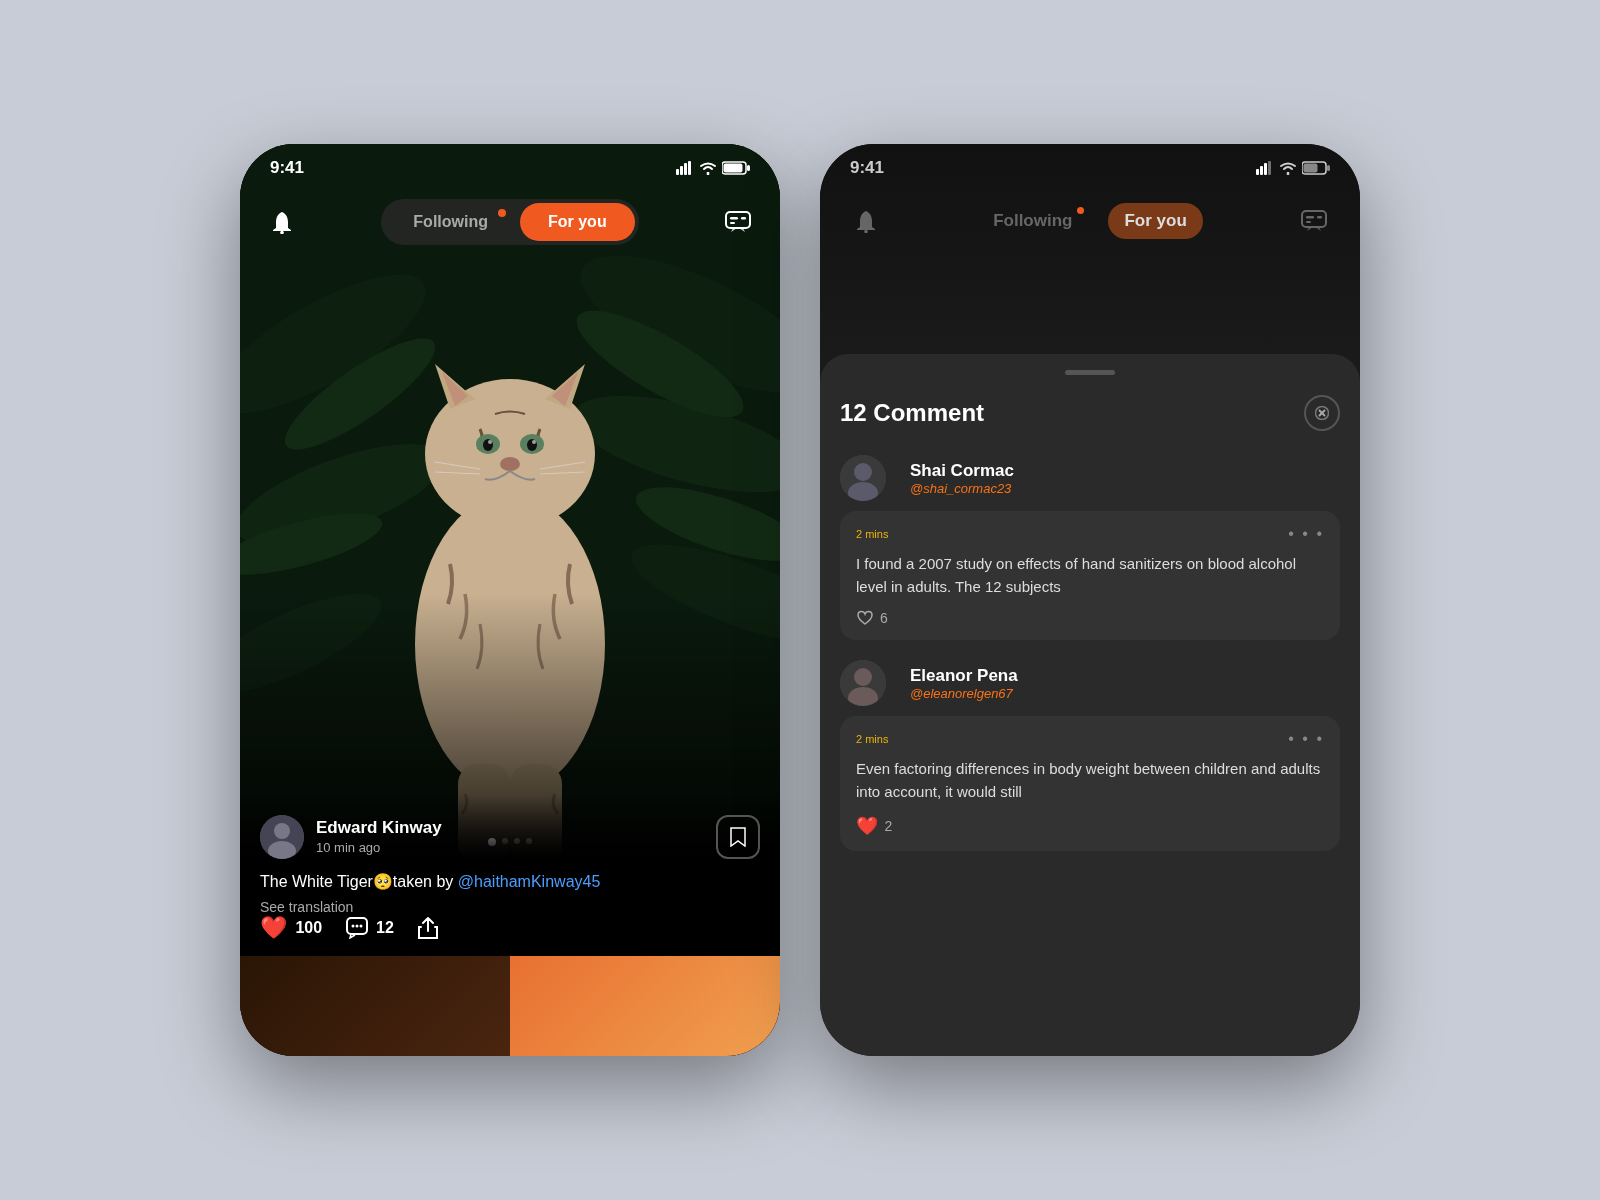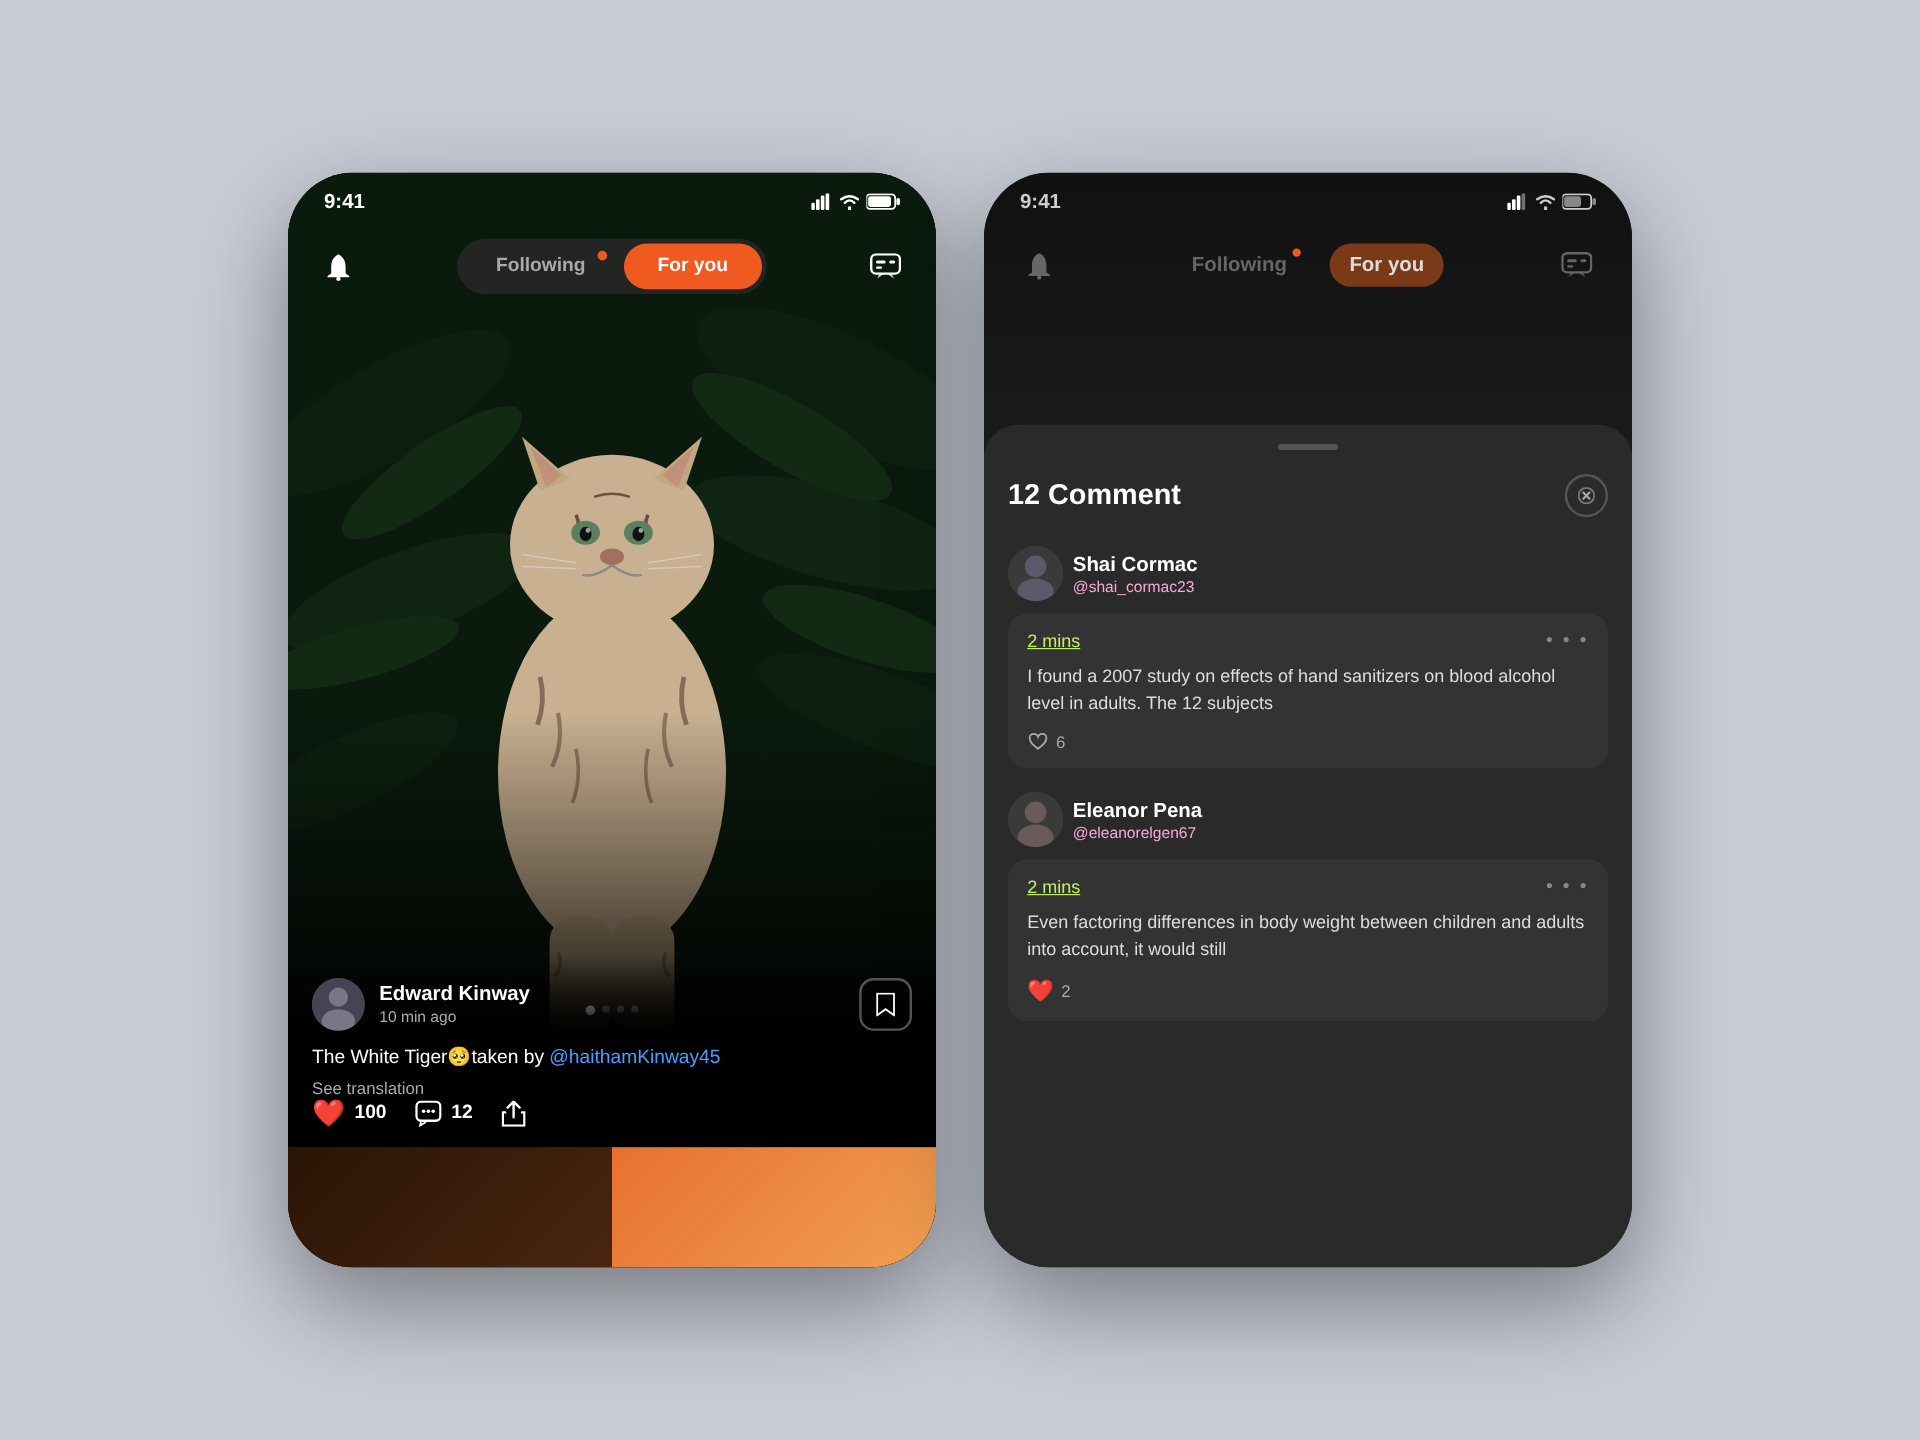--- a/index.html
+++ b/index.html
@@ -324,21 +324,21 @@
       display: flex;
       align-items: center;
       justify-content: center;
       color: #aaa;
       font-size: 14px;
     }
 
     .comment-user-row {
       display: flex;
       align-items: center;
-      gap: 8px;
+      gap: 24px;
       margin-bottom: 10px;
     }
 
     .comment-avatar {
       width: 46px;
       height: 46px;
       border-radius: 50%;
       background: #444;
       display: flex;
       align-items: center;
@@ -348,41 +348,41 @@
     }
 
     .comment-user-name {
       font-size: 17px;
       font-weight: 700;
       color: #fff;
     }
 
     .comment-user-handle {
       font-size: 13px;
-      color: #f9a8d4;
+      color: #f97316;
+      font-style: italic;
     }
 
     .comment-bubble {
       background: #333;
       border-radius: 16px;
       padding: 14px 16px;
       margin-bottom: 20px;
     }
 
     .comment-meta {
       display: flex;
       justify-content: space-between;
       align-items: center;
       margin-bottom: 10px;
     }
 
     .comment-time {
-      font-size: 15px;
-      color: #bef264;
-      text-decoration: underline;
+      font-size: 11px;
+      color: #eab308;
     }
 
     .comment-more {
       color: #888;
       font-size: 16px;
       letter-spacing: 2px;
     }
 
     .comment-text {
       font-size: 15px;

